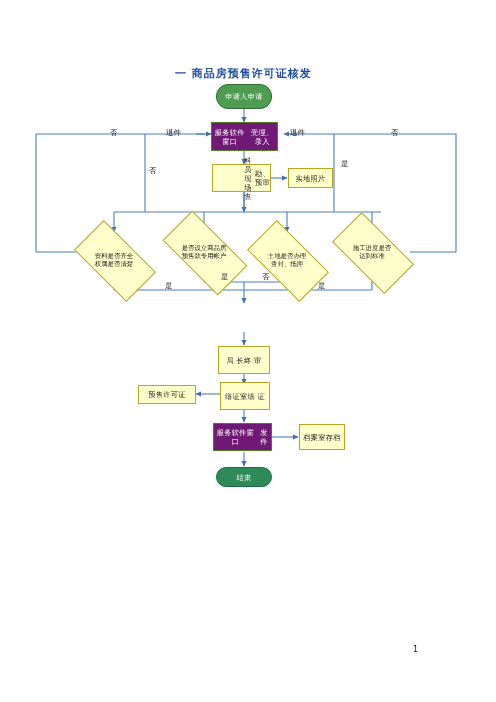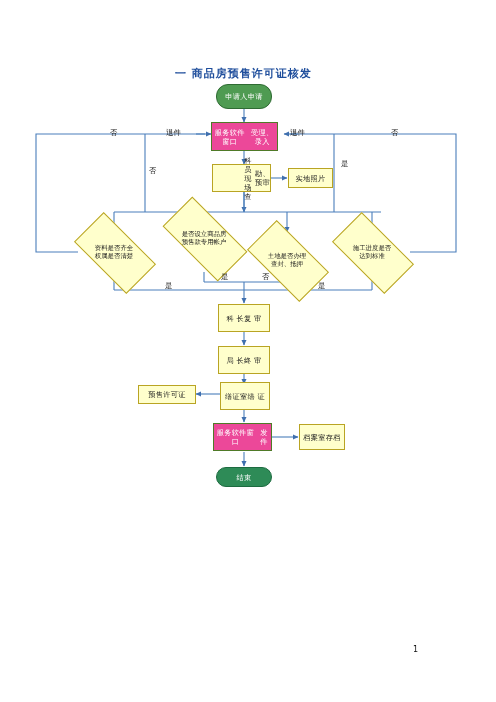--- a/index.html
+++ b/index.html
@@ -15,21 +15,21 @@
 
   
   svg.wires{position:absolute;left:0;top:0;width:496px;height:702px;}
 
   
   .node{position:absolute;box-sizing:border-box;display:flex;flex-direction:row;
         align-items:center;justify-content:center;text-align:center;
         font-size:7.2px;line-height:1.25;letter-spacing:.3px;}
 
   .green{background:#4f9b52;border:1px solid #2f6b33;color:#ffffff;}
-  .greenlime{background:#ec4899;border:1px solid #4f7a28;color:#ffffff;}
+  .greenlime{background:#701a75;border:1px solid #4f7a28;color:#ffffff;}
   .yellow{background:#ffffcc;border:1px solid #b9a423;color:#1a1a1a;}
   .rounded{border-radius:12px;}
   .pill{background:#2e8b57;border:1px solid #1d6b40;color:#fff;border-radius:11px;}
 
   
   .diamond{position:absolute;}
   .diamond .dshape{position:absolute;left:0;top:0;width:100%;height:100%;
       background:#ffffcc;border:1px solid #b9a423;
       transform:rotate(45deg);}
   .diamond .dtext{position:absolute;left:0;top:0;width:100%;height:100%;
@@ -144,29 +144,29 @@
 
   <div class="node yellow" style="left:212px;top:164px;width:59px;height:28px;padding-left:28px;">
     <span>科员现场查</span>
     <span>勘、预审</span>
   </div>
 
   <div class="node yellow" style="left:288px;top:168px;width:45px;height:20px;">
     <span>实地照片</span>
   </div>
 
-  <div class="diamond" style="left:78px;top:232px;width:72px;height:40px;">
+  <div class="diamond" style="left:78px;top:240px;width:72px;height:40px;">
     <div class="dshape"></div>
     <div class="dtext">
       <span>资料是否齐全</span>
       <span>权属是否清楚</span>
     </div>
   </div>
 
-  <div class="diamond" style="left:166px;top:218px;width:76px;height:40px;text-decoration:underline;">
+  <div class="diamond" style="left:166px;top:232px;width:76px;height:40px;text-decoration:underline;">
     <div class="dshape"></div>
     <div class="dtext">
       <span>是否设立商品房</span>
       <span>预售款专用帐户</span>
     </div>
   </div>
 
   <div class="diamond" style="left:251px;top:240px;width:72px;height:40px;">
     <div class="dshape"></div>
     <div class="dtext">
@@ -176,24 +176,20 @@
   </div>
 
   <div class="diamond" style="left:336px;top:232px;width:72px;height:40px;">
     <div class="dshape"></div>
     <div class="dtext">
       <span>施工进度是否</span>
       <span>达到标准</span>
     </div>
   </div>
 
-  <div class="node yellow" style="left:218px;top:304px;width:52px;height:28px;">
-    <span>科 长</span>
-    <span>复 审</span>
-  </div>
 
   <div class="node yellow" style="left:218px;top:346px;width:52px;height:28px;">
     <span>局 长</span>
     <span>终 审</span>
   </div>
 
   <div class="node yellow" style="left:220px;top:382px;width:50px;height:28px;justify-content:center;">
     <span>缮证室</span>
     <span>缮 证</span>
   </div>

